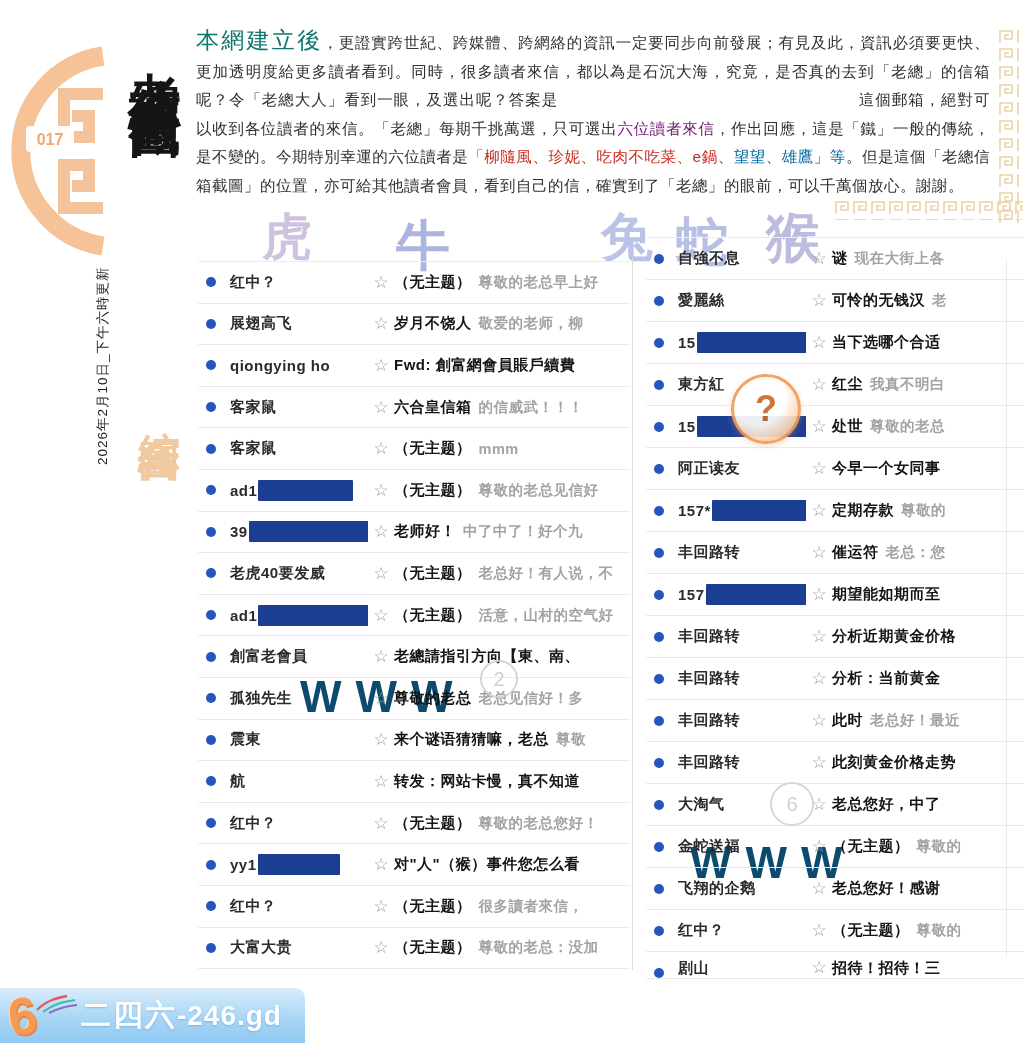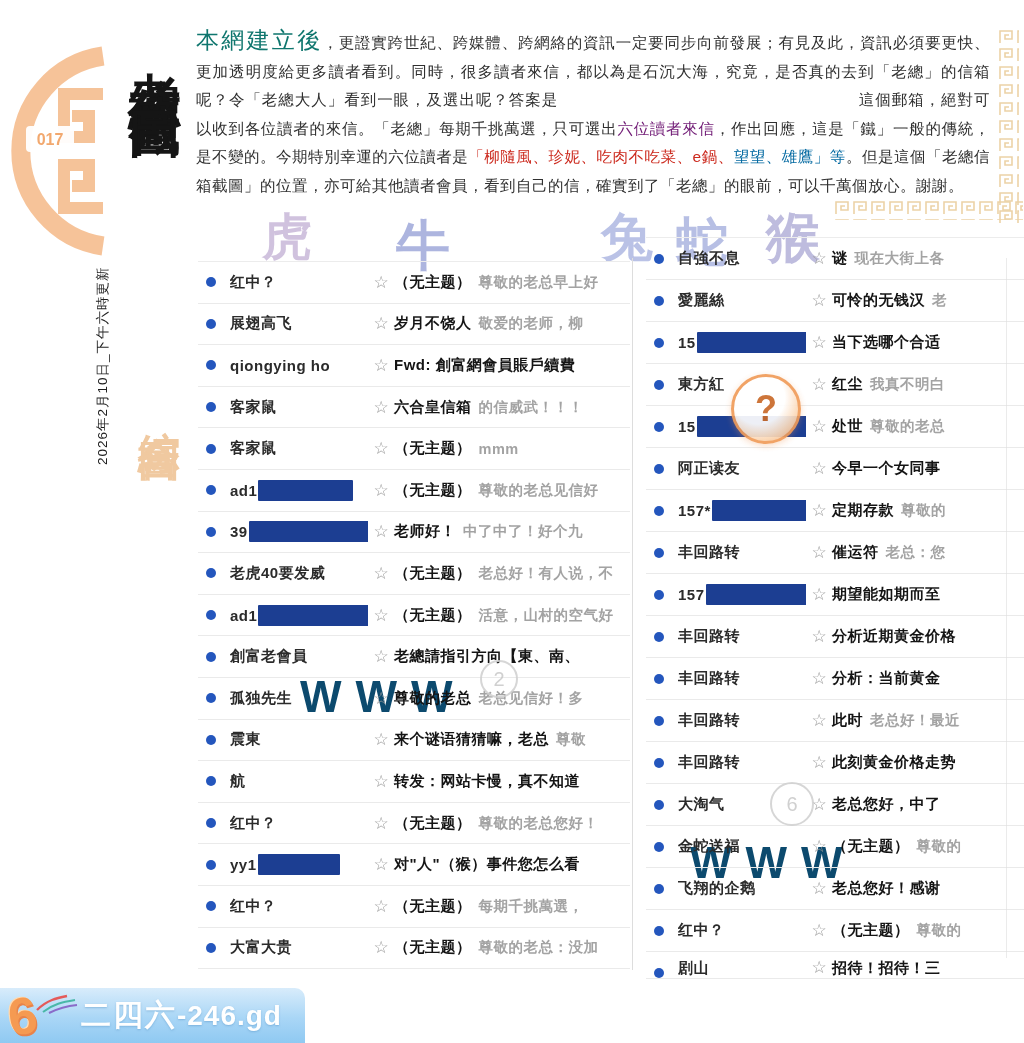--- a/index.html
+++ b/index.html
@@ -278,21 +278,21 @@
 
   </div>
       <div class="mail-row">
     <span class="dot"></span>
     <span class="sender-wrap">
       <span class="sender">红中？</span>
 
     </span>
     <span class="star">☆</span>
     <span class="subj-bold">（无主题）</span>
-    <span class="subj-gray">每期千挑萬選，</span>
+    <span class="subj-gray">很多讀者來信，</span>
   </div>
       <div class="mail-row">
     <span class="dot"></span>
     <span class="sender-wrap">
       <span class="sender">大富大贵</span>
 
     </span>
     <span class="star">☆</span>
     <span class="subj-bold">（无主题）</span>
     <span class="subj-gray">尊敬的老总：没加</span>

